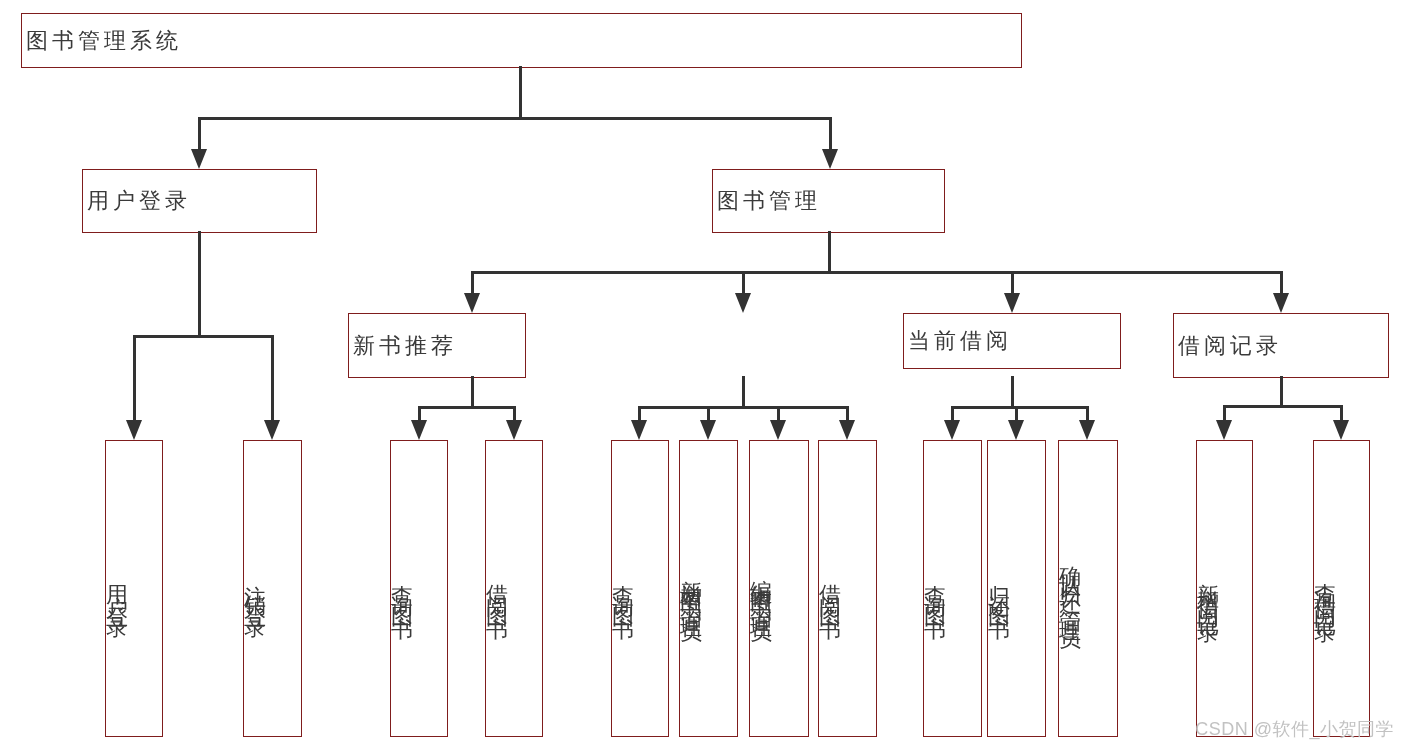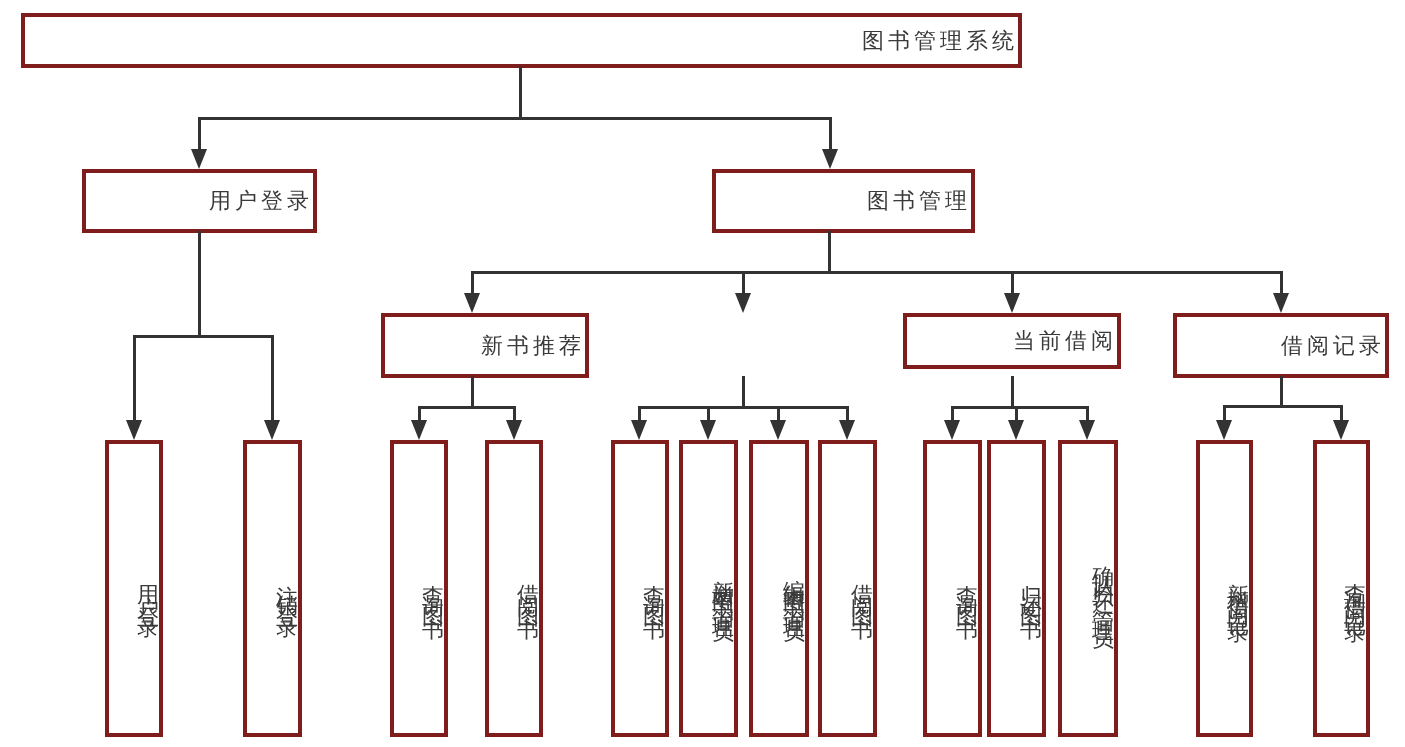--- a/index.html
+++ b/index.html
@@ -1,22 +1,22 @@
 <!DOCTYPE html>
 <html><head>
 <meta charset="utf-8">
 <style>
   html,body{margin:0;padding:0;background:#ffffff;}
   .canvas{
     position:relative;width:1405px;height:747px;background:#ffffff;overflow:hidden;
     font-family:"Liberation Sans","DejaVu Sans",sans-serif;
   }
   .box{
-    position:absolute;box-sizing:border-box;border:4px solid #7f1d1d;background:#ffffff;
-    display:flex;align-items:center;justify-content:flex-end;
+    position:absolute;box-sizing:border-box;border:1px solid #7f1d1d;background:#ffffff;
+    display:flex;align-items:center;justify-content:flex-start;
   }
   .hlabel{
     font-size:22px;letter-spacing:4px;text-indent:4px;color:#3a3a3a;white-space:nowrap;
   }
   .leaf{top:440px;height:297px;}
   .vtext{
     writing-mode:vertical-rl;text-orientation:mixed;
     font-size:22px;color:#3a3a3a;line-height:1;white-space:nowrap;
   }
   .s4{letter-spacing:11px;}
@@ -40,25 +40,25 @@
 
 <div class="canvas">
 
   <div class="box" style="left:21px;top:13px;width:1001px;height:55px">
     <span class="hlabel">图书管理系统</span>
   </div>
 
   <div class="box" style="left:82px;top:169px;width:235px;height:64px">
     <span class="hlabel">用户登录</span>
   </div>
-  <div class="box" style="left:712px;top:169px;width:263px;height:64px">
+  <div class="box" style="left:712px;top:169px;width:233px;height:64px">
     <span class="hlabel">图书管理</span>
   </div>
 
-  <div class="box" style="left:381px;top:313px;width:208px;height:65px">
+  <div class="box" style="left:348px;top:313px;width:178px;height:65px">
     <span class="hlabel">新书推荐</span>
   </div>
   <div class="box" style="left:903px;top:313px;width:218px;height:56px">
     <span class="hlabel">当前借阅</span>
   </div>
   <div class="box" style="left:1173px;top:313px;width:216px;height:65px">
     <span class="hlabel">借阅记录</span>
   </div>
 
   <div class="box leaf" style="left:105px;width:58px">
@@ -157,14 +157,15 @@
   <div class="vline" style="left:1086px;top:406px;height:17px"></div>
   <div class="arrow" style="left:1079px;top:420px"></div>
 
   <div class="vline" style="left:1280px;top:376px;height:32px"></div>
   <div class="hline" style="left:1223px;top:405px;width:120px"></div>
   <div class="vline" style="left:1223px;top:405px;height:18px"></div>
   <div class="arrow" style="left:1216px;top:420px"></div>
   <div class="vline" style="left:1340px;top:405px;height:18px"></div>
   <div class="arrow" style="left:1333px;top:420px"></div>
 
+  <div class="watermark">CSDN @软件_小贺同学</div>
 
 </div>
 
 </body></html>

